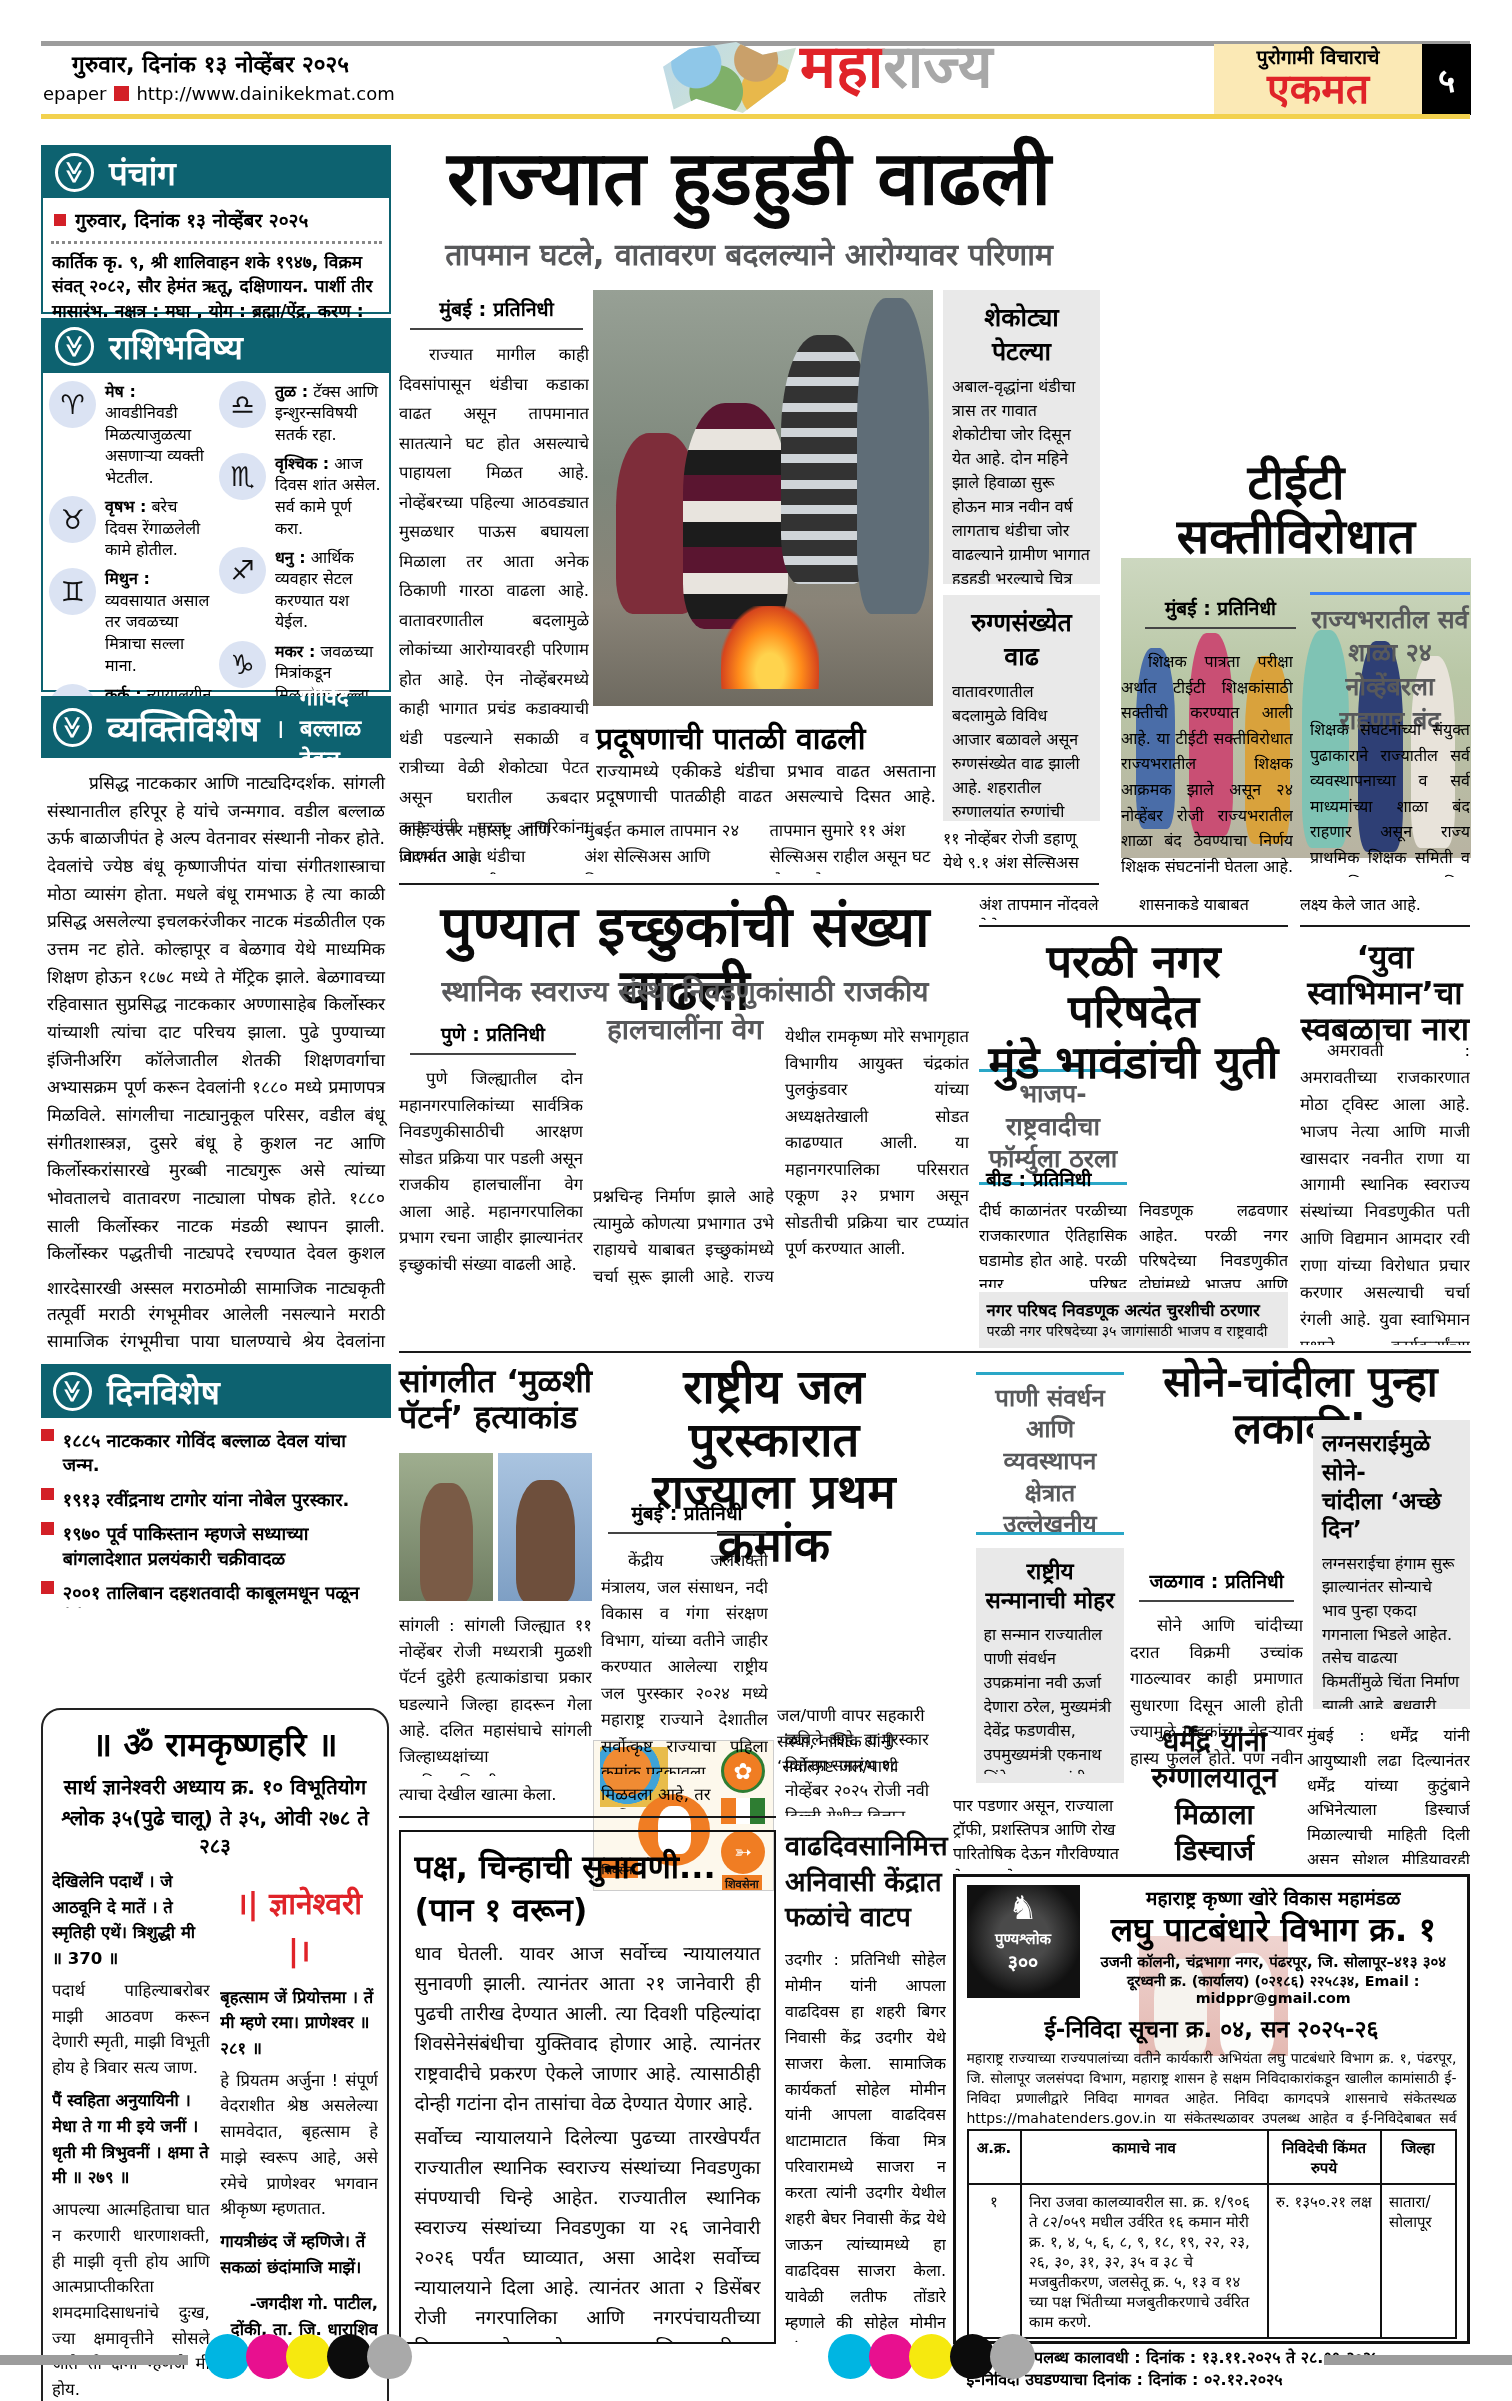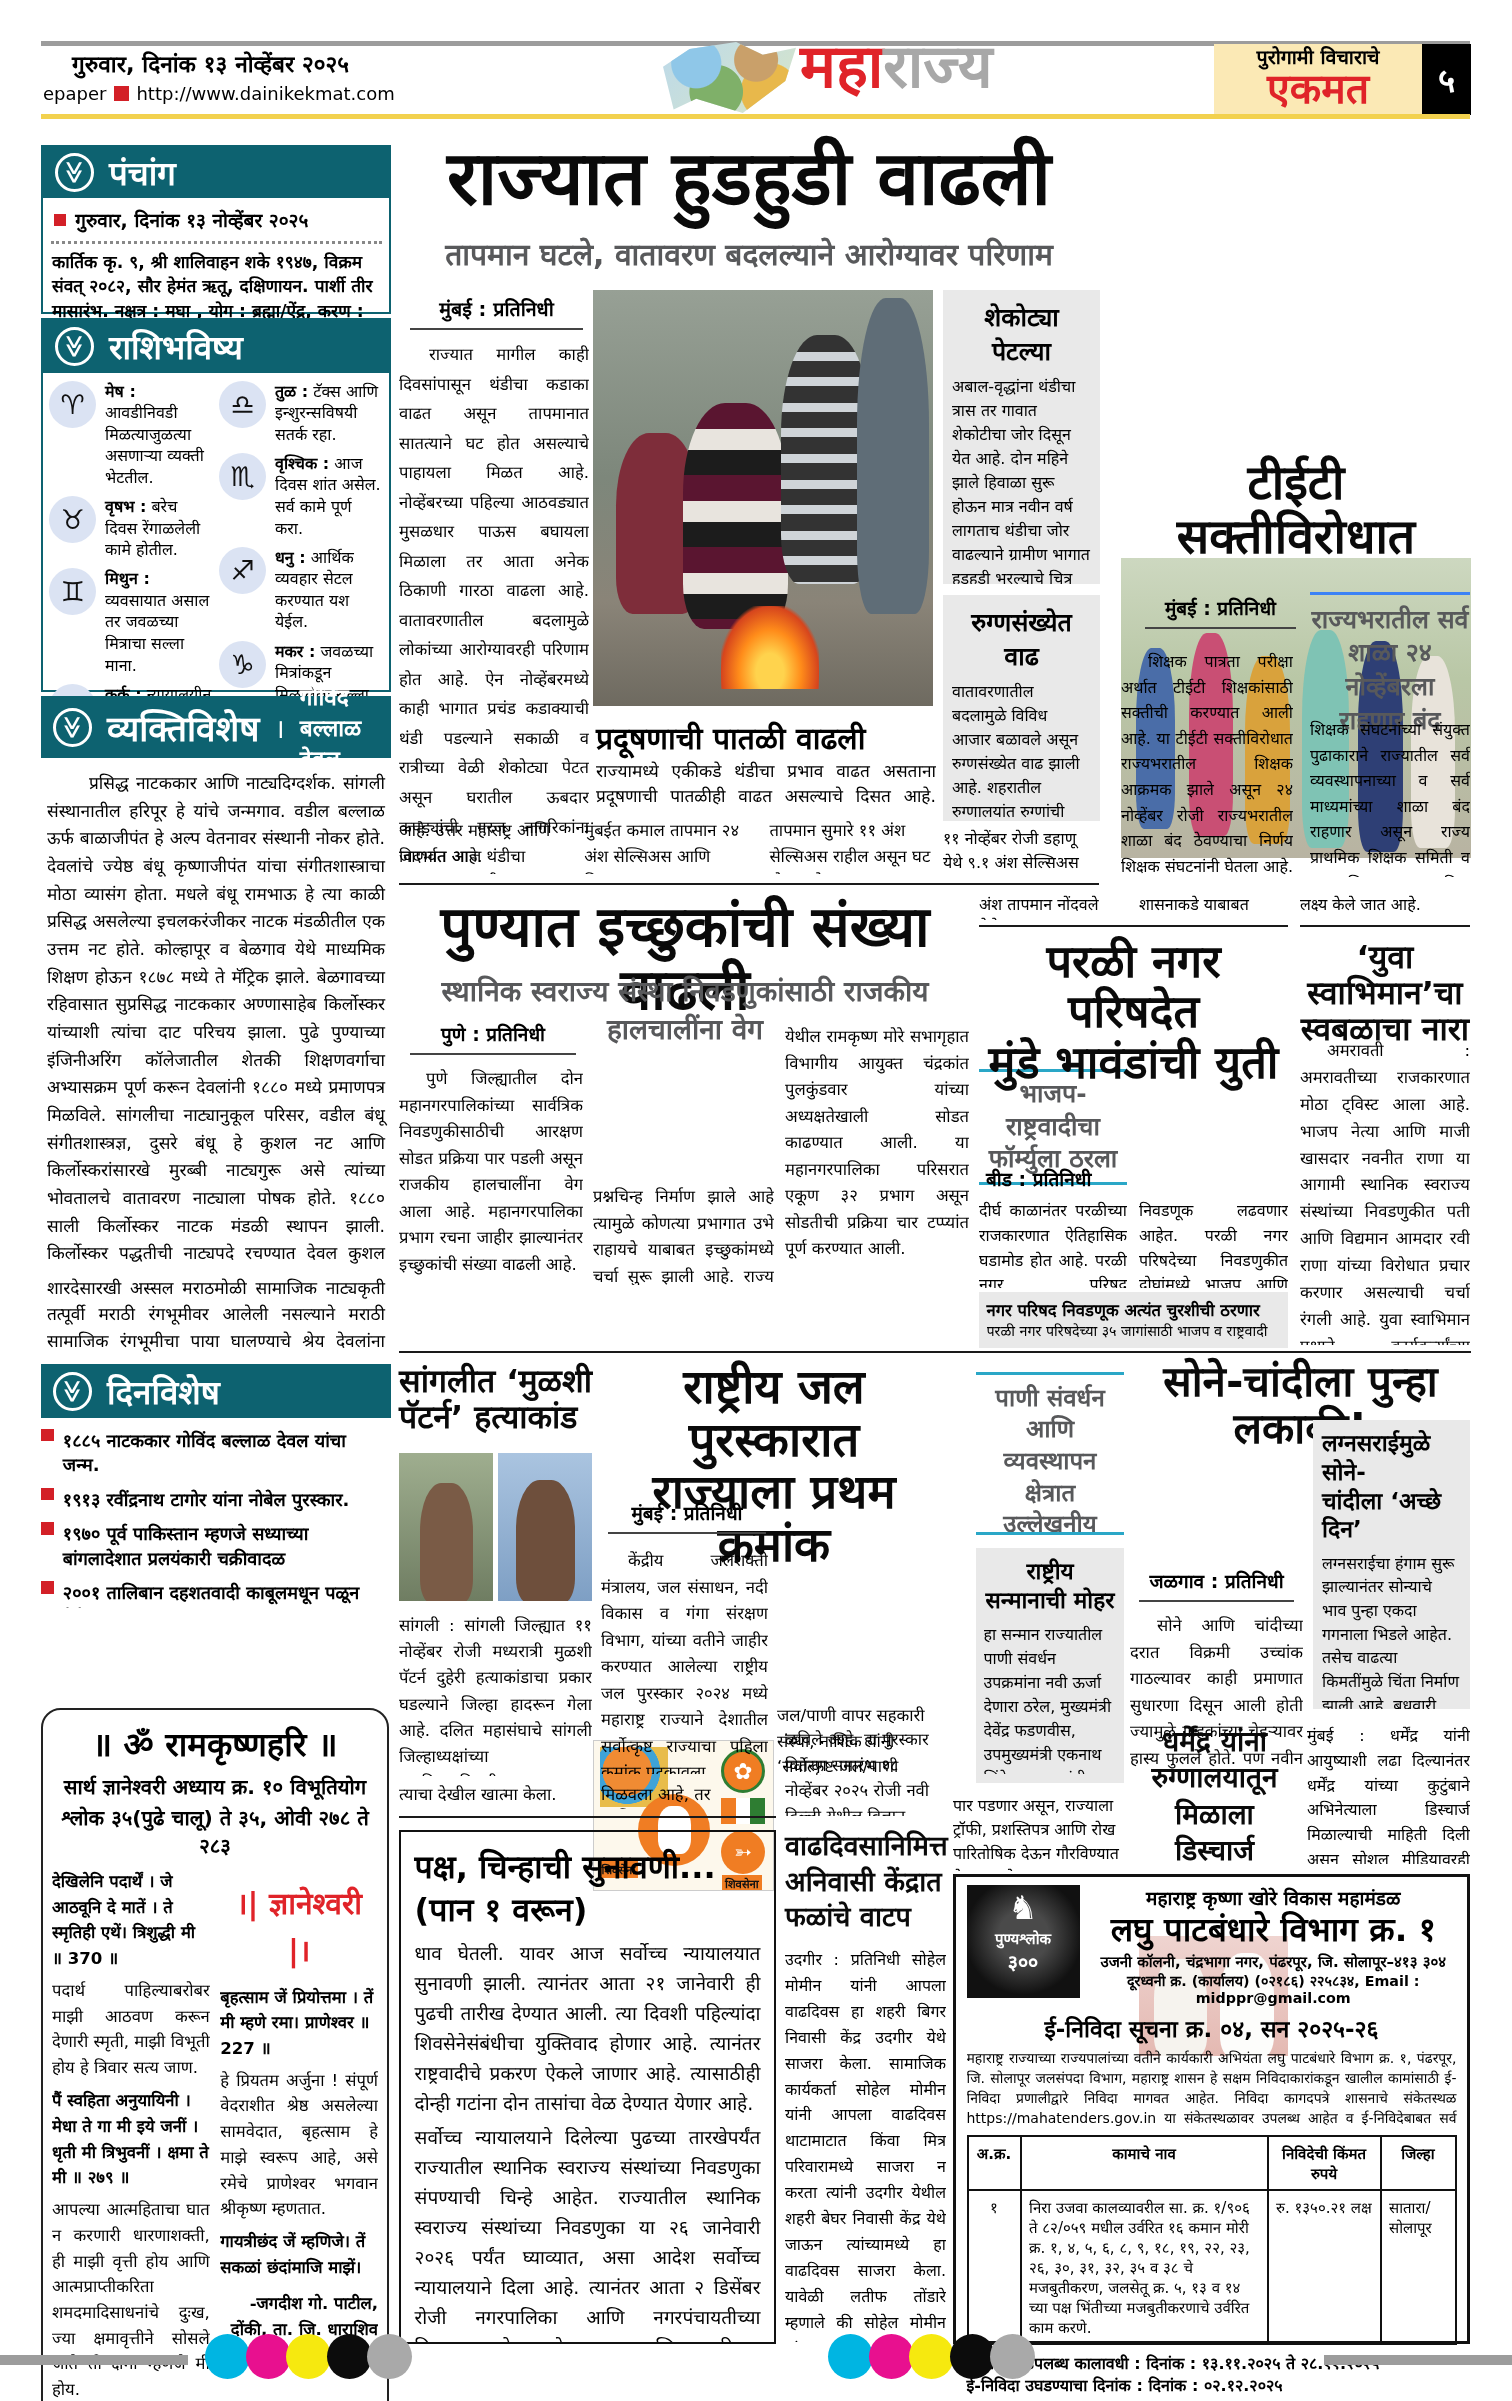--- a/index.html
+++ b/index.html
@@ -198,21 +198,21 @@
     <div style="display:flex;gap:10.5px;margin-top:10.5px;height:580px;overflow:hidden;">
       <div style="flex:1;font-size:16.6px;line-height:1.55;" class="clip">
         <p class="b">देखिलेनि पदार्थें । जे आठवूनि दे मातें । ते स्मृतिही एथें। त्रिशुद्धी मी ॥ 370 ॥</p>
         <p class="j" style="margin-top:6px;">पदार्थ पाहिल्याबरोबर माझी आठवण करून देणारी स्मृती, माझी विभूती होय हे त्रिवार सत्य जाण.</p>
         <p class="b" style="margin-top:7.5px;">पैं स्वहिता अनुयायिनी । मेधा ते गा मी इये जनीं । धृती मी त्रिभुवनीं । क्षमा ते मी ॥ २७९ ॥</p>
         <p class="j" style="margin-top:6px;">आपल्या आत्महिताचा घात न करणारी धारणाशक्ती, ही माझी वृत्ती होय आणि आत्मप्राप्तीकरिता शमदमादिसाधनांचे दुःख, ज्या क्षमावृत्तीने सोसले जाते ती क्षमा म्हणजे मी होय.</p>
         <p class="b" style="margin-top:7.5px;">(क्रमश:)</p>
       </div>
       <div style="flex:1;font-size:16.6px;line-height:1.55;" class="clip">
         <div class="c" style="color:var(--brandred);font-weight:800;font-size:30px;margin:12px 0 10.5px 0;">।| ज्ञानेश्वरी |।</div>
-        <p class="b">बृहत्साम जें प्रियोत्तमा । तें मी म्हणे रमा। प्राणेश्वर ॥ 227 ॥</p>
+        <p class="b">बृहत्साम जें प्रियोत्तमा । तें मी म्हणे रमा। प्राणेश्वर ॥ २८१ ॥</p>
         <p class="j" style="margin-top:6px;">हे प्रियतम अर्जुना ! संपूर्ण वेदराशीत श्रेष्ठ असलेल्या सामवेदात, बृहत्साम हे माझे स्वरूप आहे, असे रमेचे प्राणेश्वर भगवान श्रीकृष्ण म्हणतात.</p>
         <p class="b" style="margin-top:7.5px;">गायत्रीछंद जें म्हणिजे। तें सकळां छंदांमाजि माझें।</p>
         <p class="b" style="margin-top:10.5px;text-align:right;">-जगदीश गो. पाटील,</p>
         <p class="b" style="text-align:right;">दोंकी, ता. जि. धाराशिव</p>
       </div>
     </div>
   </div>
 
   <div class="abs headline c" style="left:399px;top:136px;width:700px;font-size:75px;">राज्यात हुडहुडी वाढली</div>
   <div class="abs subhead c" style="left:399px;top:233px;width:700px;font-size:30px;">तापमान घटले, वातावरण बदलल्याने आरोग्यावर परिणाम</div>
@@ -399,21 +399,21 @@
       </div>
       <div style="flex:1;text-align:center;">
         <div class="b" style="font-size:19px;">महाराष्ट्र कृष्णा खोरे विकास महामंडळ</div>
         <div style="font-size:33px;font-weight:900;line-height:1.15;">लघु पाटबंधारे विभाग क्र. १</div>
         <div class="b" style="font-size:15px;margin-top:3px;">उजनी कॉलनी, चंद्रभागा नगर, पंढरपूर, जि. सोलापूर–४१३ ३०४</div>
         <div class="b" style="font-size:14.3px;">दूरध्वनी क्र. (कार्यालय) (०२१८६) २२५८३४,  Email : midppr@gmail.com</div>
       </div>
     </div>
     <div class="c b" style="font-size:23px;margin-top:6px;">ई-निविदा सूचना क्र. ०४, सन २०२५-२६</div>
     <div class="j clip" style="font-size:14px;line-height:1.42;margin-top:4.5px;height:80px;">महाराष्ट्र राज्याच्या राज्यपालांच्या वतीने कार्यकारी अभियंता लघु पाटबंधारे विभाग क्र. १, पंढरपूर, जि. सोलापूर जलसंपदा विभाग, महाराष्ट्र शासन हे सक्षम निविदाकारांकडून खालील कामांसाठी ई-निविदा प्रणालीद्वारे निविदा मागवत आहेत. निविदा कागदपत्रे शासनाचे संकेतस्थळ https://mahatenders.gov.in या संकेतस्थळावर उपलब्ध आहेत व ई-निविदेबाबत सर्व माहिती शासनाच्या संकेतस्थळावर व विभागीय कार्यालयाच्या सूचना फलकावर उपलब्ध आहे. निविदा स्वीकारण्याचा अथवा नाकारण्याचा अधिकार कार्यकारी अभियंता लघु पाटबंधारे विभाग क्र. १, पंढरपूर यांनी राखून ठेवला आहे. अट असलेली निविदा स्वीकारली जाणार नाही. सदर निविदा सूचनेमध्ये काही बदल होत असल्यास https://mahatenders.gov.in या संकेतस्थळावर कळविण्यात येईल.</div>
-    <table class="ttable" style="margin-top:6px;">
+    <table class="ttable" style="">
       <tbody>
           <tr>
         <th style="width:53px;">अ.क्र.</th>
         <th>कामाचे नाव</th>
         <th style="width:113px;">निविदेची किंमत रुपये</th>
         <th style="width:75px;">जिल्हा</th>
       </tr>
       <tr>
         <td class="c">१</td>
         <td>निरा उजवा कालव्यावरील सा. क्र. १/९०६ ते ८२/०५९ मधील उर्वरित १६ कमान मोरी क्र. १, ४, ५, ६, ८, ९, १८, १९, २२, २३, २६, ३०, ३१, ३२, ३५ व ३८ चे मजबुतीकरण, जलसेतू क्र. ५, १३ व १४ च्या पक्ष भिंतीच्या मजबुतीकरणाचे उर्वरित काम करणे.</td>

